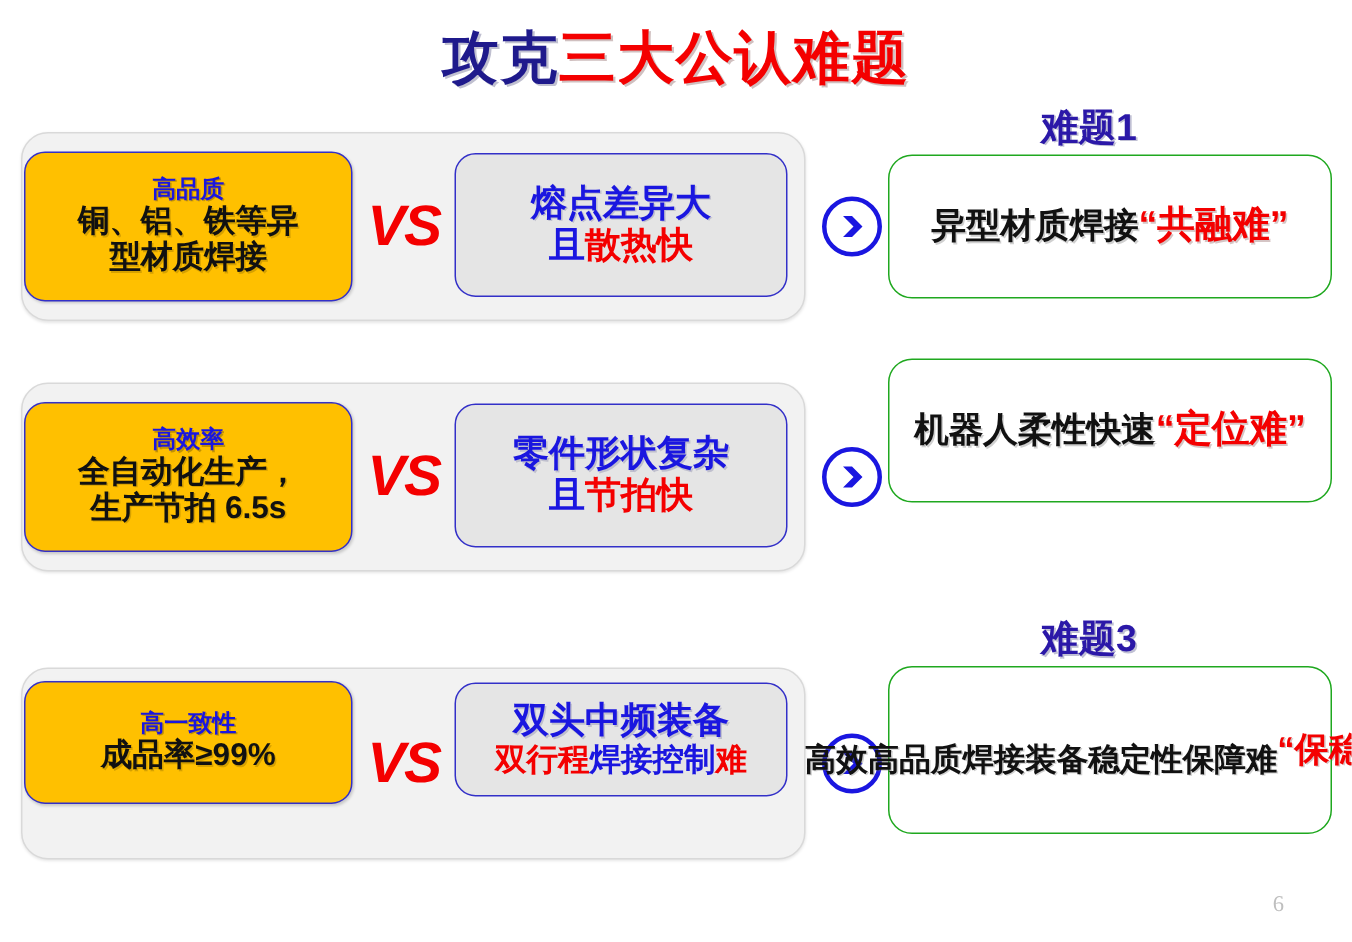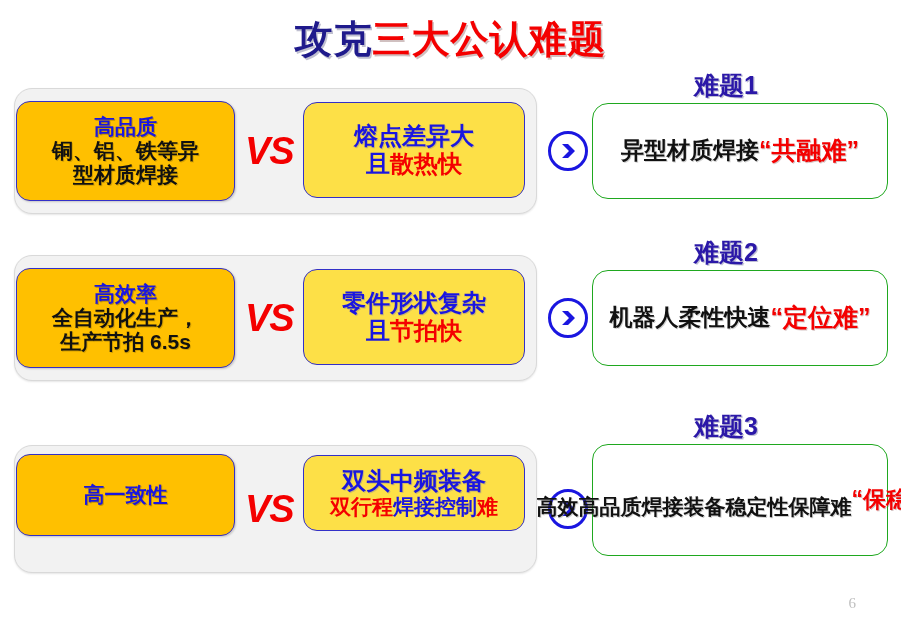--- a/index.html
+++ b/index.html
@@ -64,21 +64,21 @@
     flex-direction:column;
     align-items:center;
     justify-content:center;
     text-align:center;
     padding:2px 4px;
     box-shadow:1px 1px 2px rgba(0,0,0,.18);
   }
   #row-3 .goal-box{ top:17px; height:82px; }
   .goal-head{
     color:#1A16E0;
-    font-size:21px;
+    font-size:16px;
     font-weight:bold;
     line-height:1.12;
     text-shadow:1px 1px 0 rgba(120,90,0,.45);
   }
   .goal-body{
     color:#111111;
     font-size:21px;
     font-weight:bold;
     line-height:1.15;
     text-shadow:1px 1px 0 rgba(120,90,0,.30);
@@ -95,21 +95,21 @@
     font-style:italic;
     letter-spacing:-1px;
   }
   #row-3 .vs{ top:8px; height:128px; }
 
   
   .problem-box{
     position:absolute;
     left:303px; top:14px;
     width:222px; height:96px;
-    background:#fde047;
+    background:#e5e5e5;
     border:1.5px solid #3330C8;
     border-radius:14px;
     box-sizing:border-box;
     display:flex;
     flex-direction:column;
     align-items:center;
     justify-content:center;
     text-align:center;
     padding:2px 4px;
   }
@@ -268,33 +268,33 @@
 
   <div class="arrow-wrap">
     <div class="arrow-circle">
       <svg width="20" height="20" viewBox="0 0 20 20" aria-hidden="true">
         <polygon points="4,3 11,10 4,17 10,17 17,10 10,3" fill="#1A16E0"></polygon>
       </svg>
     </div>
   </div>
 
   <div class="right-col">
-    <div class="nanti-label">难题2</div>
     <div class="answer-box">
       <div class="ans-black">机器人柔性快速</div>
       <div class="ans-red">“定位难”</div>
     </div>
   </div>
 </div>
 
 <div class="row" id="row-3">
   <div class="capsule"></div>
 
   <div class="goal-box">
     <div class="goal-head">高一致性</div>
+    <div class="goal-body">成品率≥99%</div>
   </div>
 
   <div class="vs">VS</div>
 
   <div class="problem-box">
     <div class="prob-line1">双头中频装备</div>
     <div class="prob-line2 prob-line2-big">
       <span class="seg-red">双行程</span><span class="seg-blue">焊接控制</span><span class="seg-red">难</span>
     </div>
   </div>

